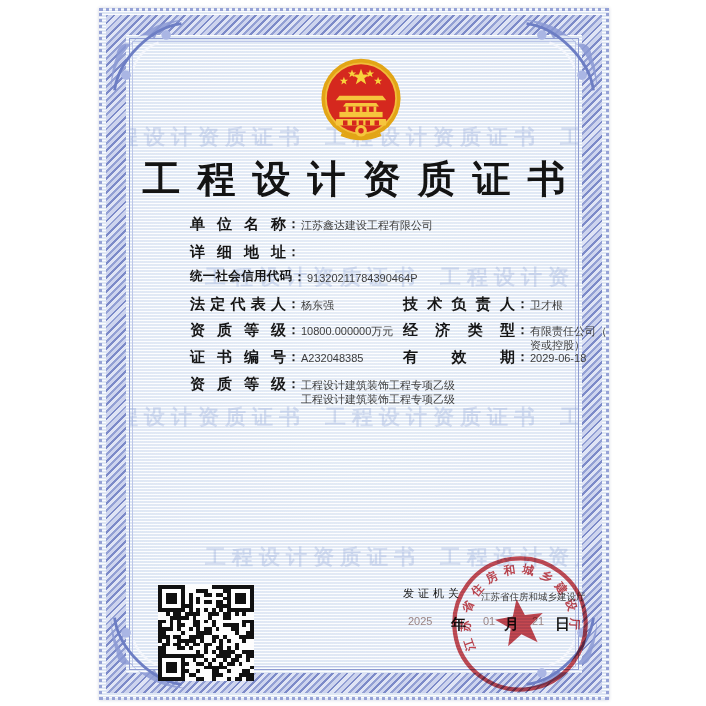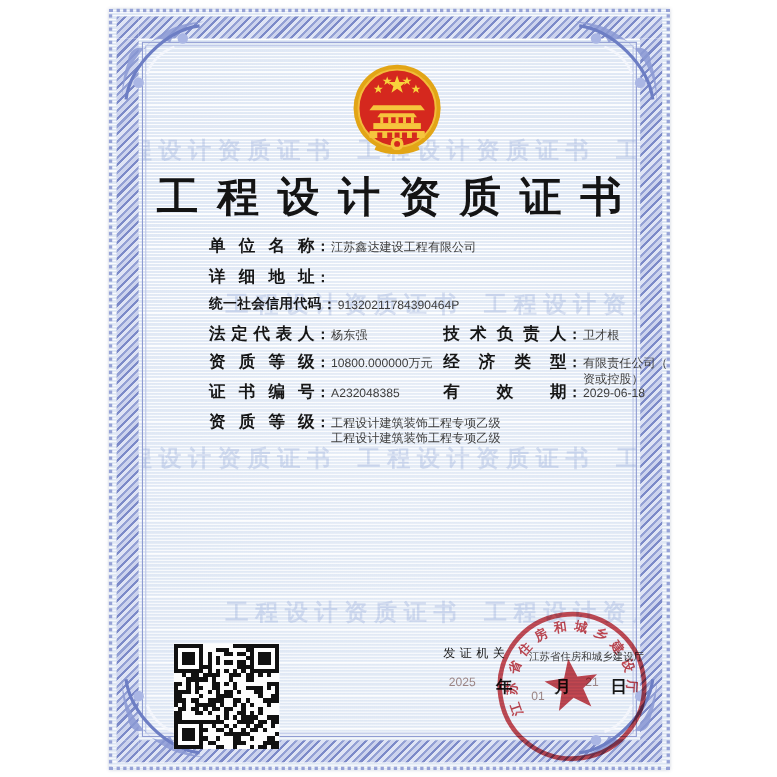--- a/index.html
+++ b/index.html
@@ -441,21 +441,21 @@
         <rect x="20" y="24" width="1" height="1" fill="#111"></rect>
         <rect x="21" y="24" width="1" height="1" fill="#111"></rect>
         <rect x="23" y="24" width="1" height="1" fill="#111"></rect>
         <rect x="24" y="24" width="1" height="1" fill="#111"></rect>
       </svg>
 
     <div class="issuer-label">发证机关</div>
     <div class="issuer-value">江苏省住房和城乡建设厅</div>
     <span class="dateline d-year d-ynum" style="position:absolute;">2025</span>
     <span class="dateline du-year" style="position:absolute;">年</span>
-    <span class="dateline d-month d-mnum" style="position:absolute;margin-top:12px;">01</span>
+    <span class="dateline d-month d-mnum" style="position:absolute;">01</span>
     <span class="dateline du-month" style="position:absolute;">月</span>
     <span class="dateline d-day d-dnum" style="position:absolute;">21</span>
     <span class="dateline du-day" style="position:absolute;">日</span>
 
     <svg class="seal" viewBox="0 0 160 160">
       <circle cx="80" cy="80" r="70" fill="none" stroke="#c02832" stroke-width="4.5" opacity="0.92"></circle>
       <path d="M29.3,98.5 A54,54 0 1 1 130.7,98.5" id="sealArc" fill="none"></path>
       <text fill="#c02832" opacity="0.95">
         <textPath href="#sealArc" startOffset="50%" text-anchor="middle">江苏省住房和城乡建设厅</textPath>
       </text>

